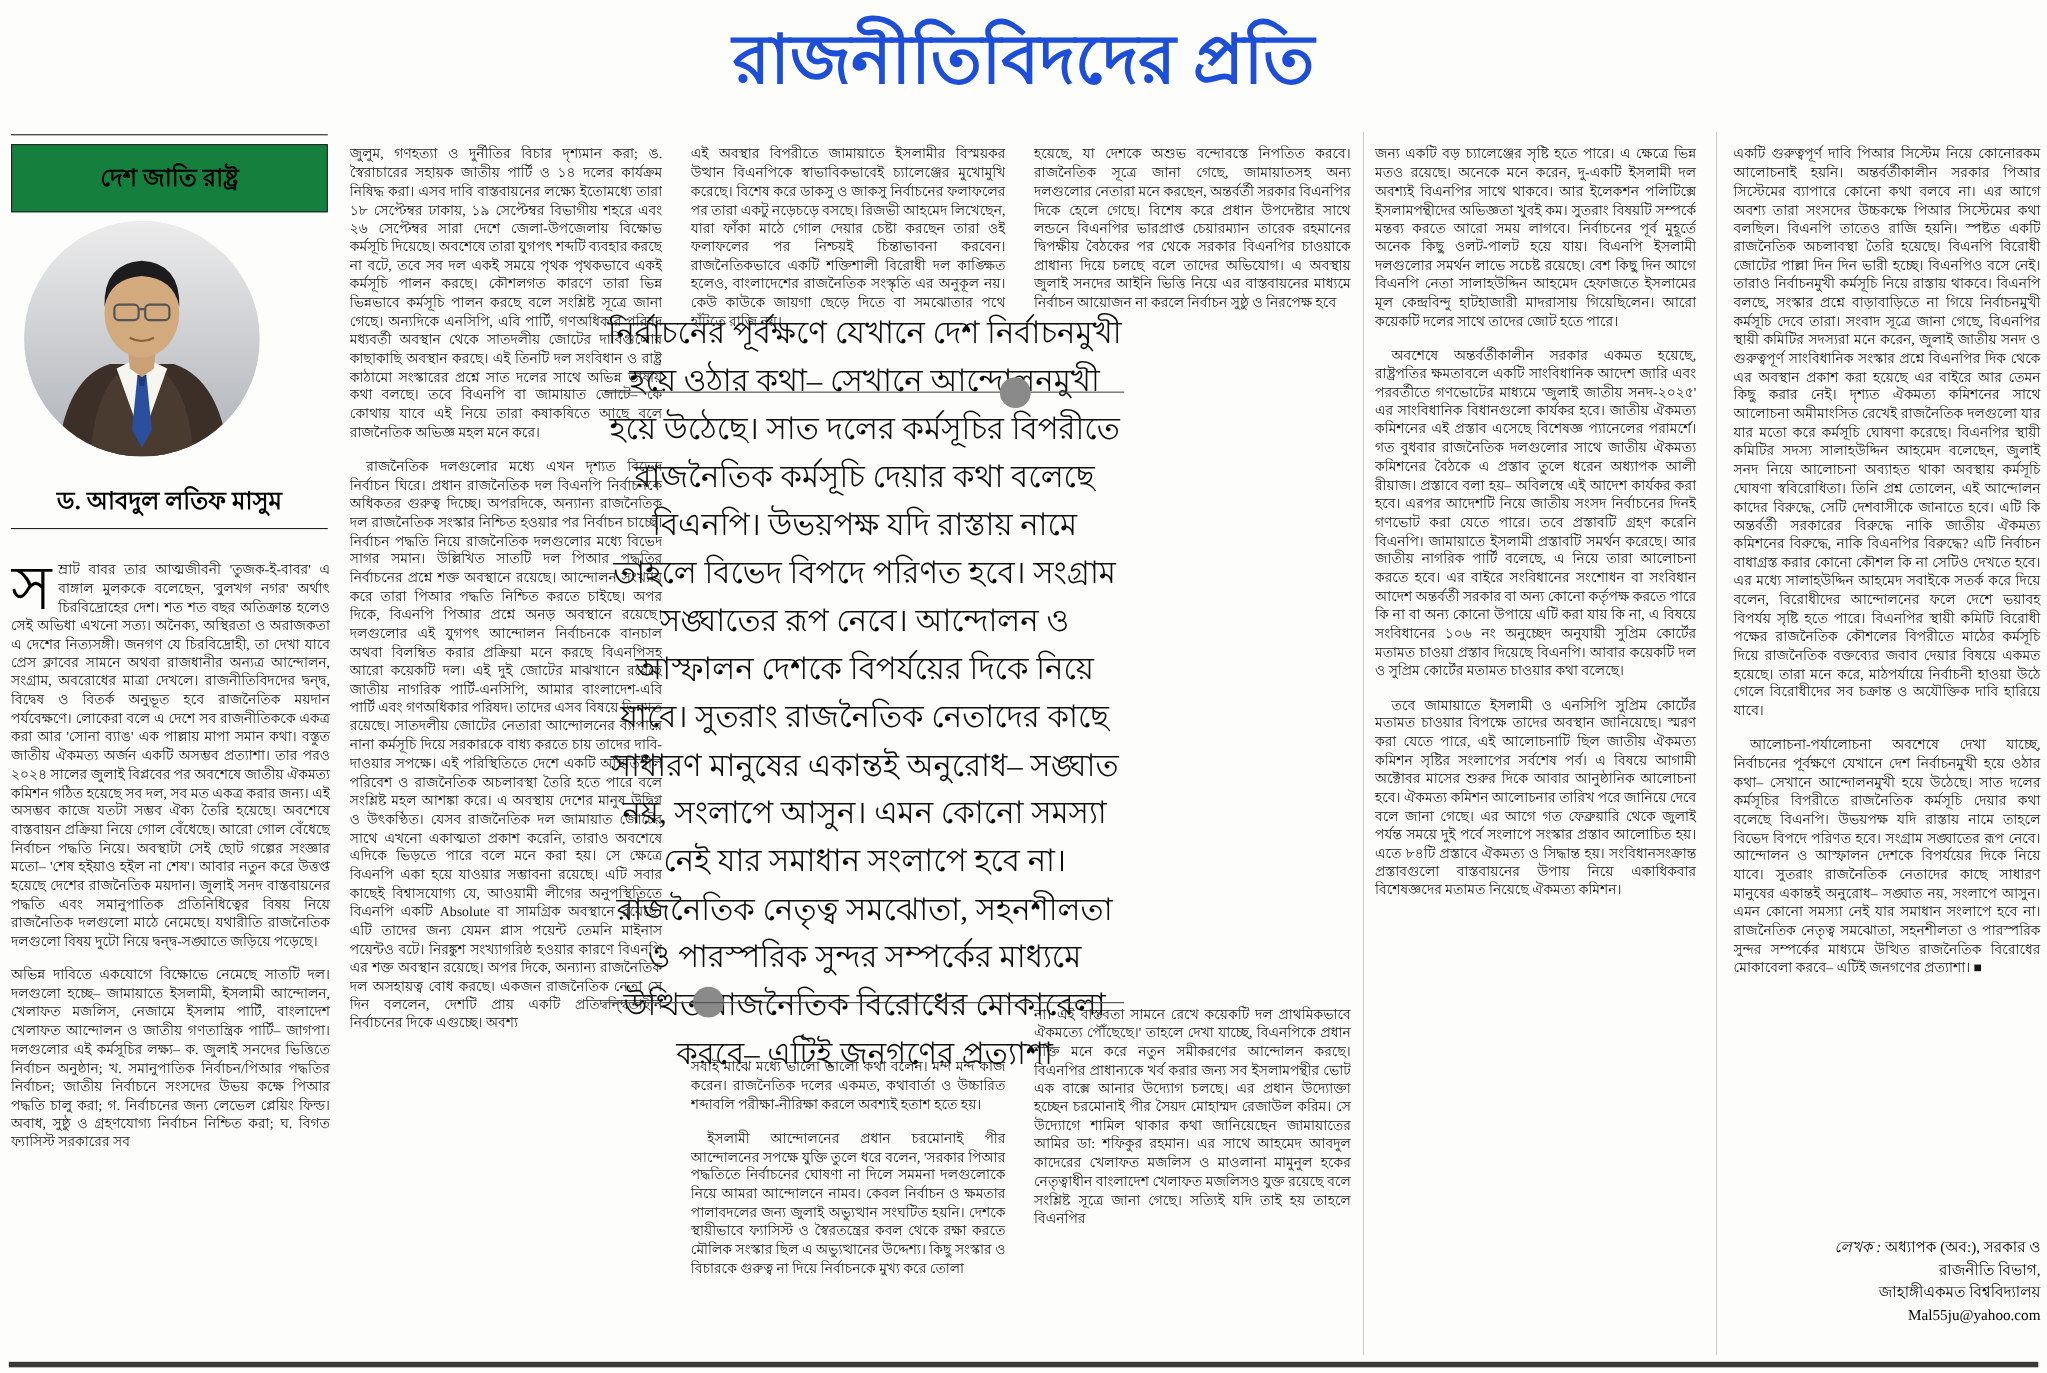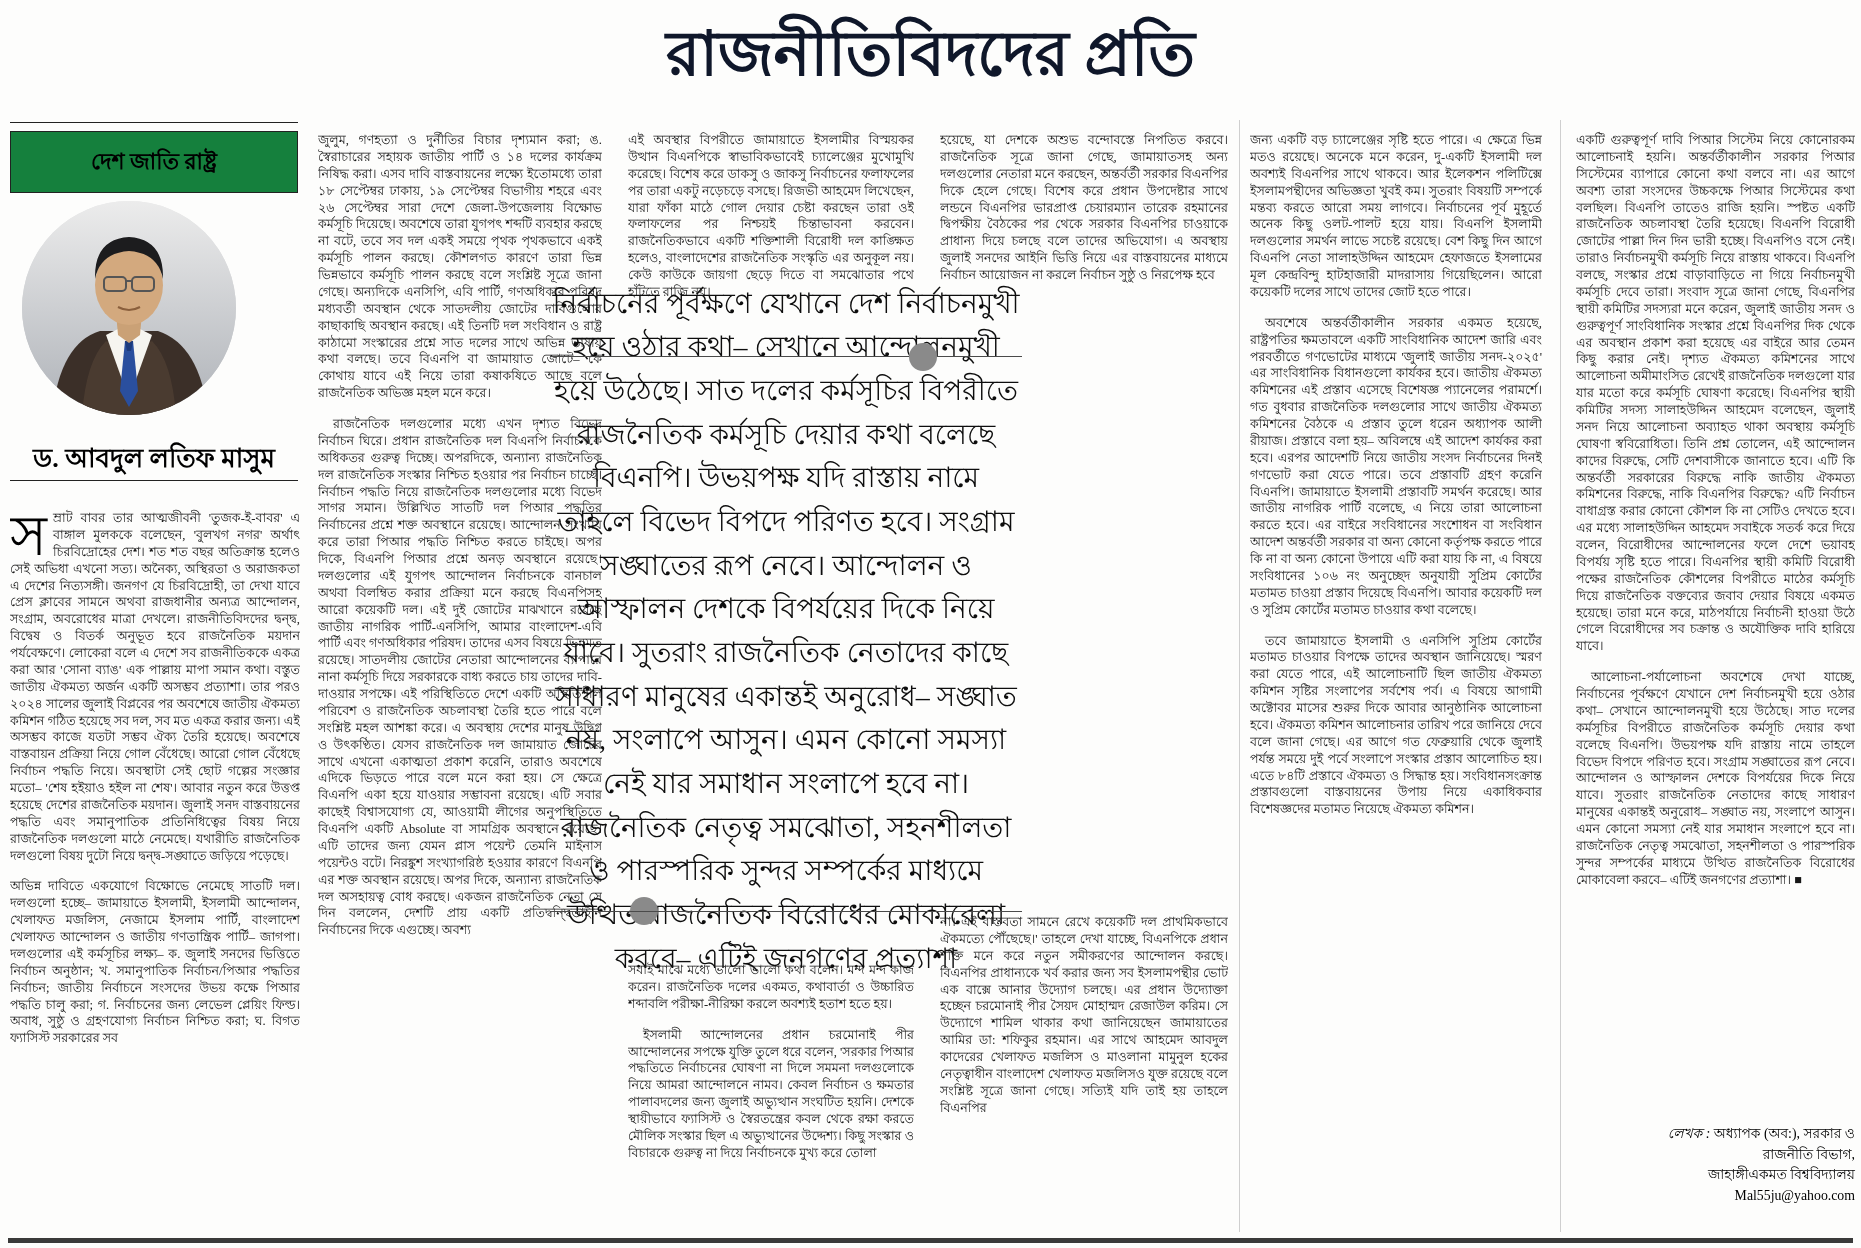--- a/index.html
+++ b/index.html
@@ -1,29 +1,29 @@
 <!DOCTYPE html>
 <html><head>
 <meta charset="utf-8">
 <style>
   html,body{margin:0;padding:0;background:#ffffff;}
   #page{position:relative;width:1861px;height:1248px;background:#fdfdfc;overflow:hidden;
         font-family:"Liberation Serif","DejaVu Serif",serif;color:#161616;}
   .masthead{position:absolute;left:0;top:6px;width:100%;text-align:center;
-            font-size:62px;font-weight:bold;color:#0f172a;}
+            font-size:62px;font-weight:bold;color:#1d4ed8;}
   
   .side-rule{position:absolute;left:10px;top:122px;width:288px;height:0;border-top:1.5px solid #222;}
   .section-box{position:absolute;left:10px;top:131px;width:286px;height:60px;
                border:1.5px solid #222;display:flex;align-items:center;justify-content:center;
                font-size:22px;font-weight:bold;color:#000;background:#15803d;}
   .portrait{position:absolute;left:22px;top:201px;width:214px;height:214px;border-radius:50%;
             overflow:hidden;background:linear-gradient(#e8e8e8,#b9bcc0);}
   .portrait svg{display:block;}
   .author-name{position:absolute;left:10px;top:438px;width:288px;text-align:center;
-               font-size:26px;font-weight:bold;color:#000;}
+               font-size:22px;font-weight:bold;color:#000;}
   .author-rule{position:absolute;left:10px;top:480px;width:288px;height:0;border-top:1.2px solid #222;}
   
   .col{position:absolute;overflow:hidden;text-align:justify;font-size:12.6px;line-height:1.34;}
   .col p{margin:14px 0 2px 0;}
   .col p + p{text-indent:15px;}
   #col1{left:10px;top:496px;width:290px;height:740px;}
   #col2{left:318px;top:118px;width:284px;height:1118px;}
   #col3top{left:628px;top:118px;width:286px;height:222px;}
   #col3bot{left:628px;top:948px;width:286px;height:288px;}
   #col4top{left:940px;top:118px;width:288px;height:222px;}

